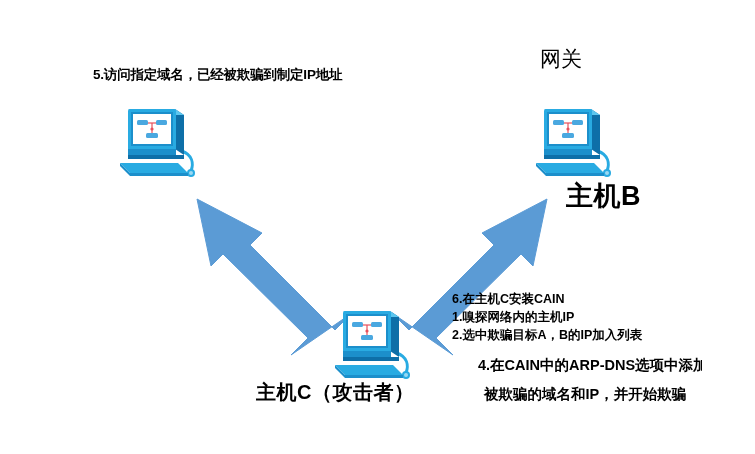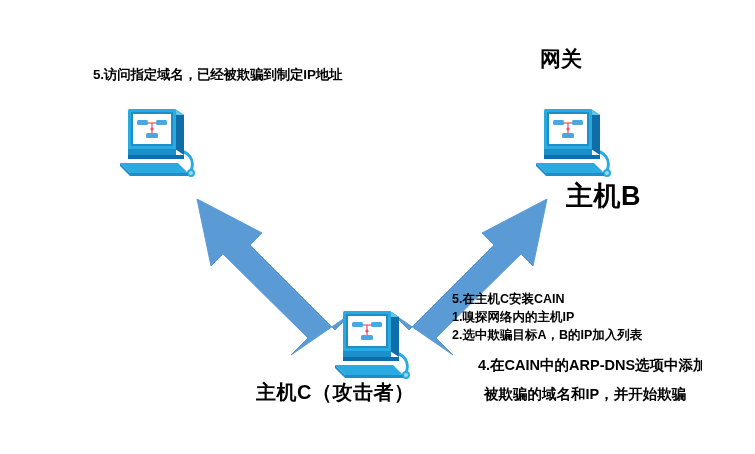--- a/index.html
+++ b/index.html
@@ -27,21 +27,21 @@
     font-size: 13.5px;
     font-weight: bold;
     color: #000000;
     letter-spacing: -0.2px;
     white-space: nowrap;
   }
   .gateway-label {
     left: 540px;
     top: 45px;
     font-size: 21px;
-    font-weight: bold;
+    font-weight: normal;
     color: #000000;
     white-space: nowrap;
   }
   .node-label {
     font-weight: bold;
     color: #000000;
     white-space: nowrap;
     font-size: 27px;
     letter-spacing: 0.5px;
   }
@@ -192,21 +192,21 @@
       <rect x="16" y="46" width="48" height="6" fill="#1C8FCB"></rect>
       <polygon points="16,52 64,52 72,52 72,56 16,56" fill="#0E6FA8"></polygon>
       <polygon points="8,60 66,60 76,70 18,70" fill="#29ABE2"></polygon>
       <polygon points="8,60 18,70 18,73 8,63" fill="#1C8FCB"></polygon>
       <polygon points="18,70 76,70 76,73 18,73" fill="#1C8FCB"></polygon>
     </svg>
   </div>
   <div class="abs node-label" id="label-c">主机C（攻击者）</div>
 
   <div class="abs steps-list">
-    <div>5.在主机C安装CAIN</div>
+    <div>6.在主机C安装CAIN</div>
     <div>1.嗅探网络内的主机IP</div>
     <div>2.选中欺骗目标A，B的IP加入列表</div>
   </div>
 
   <div class="abs step4-line1">4.在CAIN中的ARP-DNS选项中添加</div>
   <div class="abs step4-line2">被欺骗的域名和IP，并开始欺骗</div>
 
 </div>
 
 </body></html>

